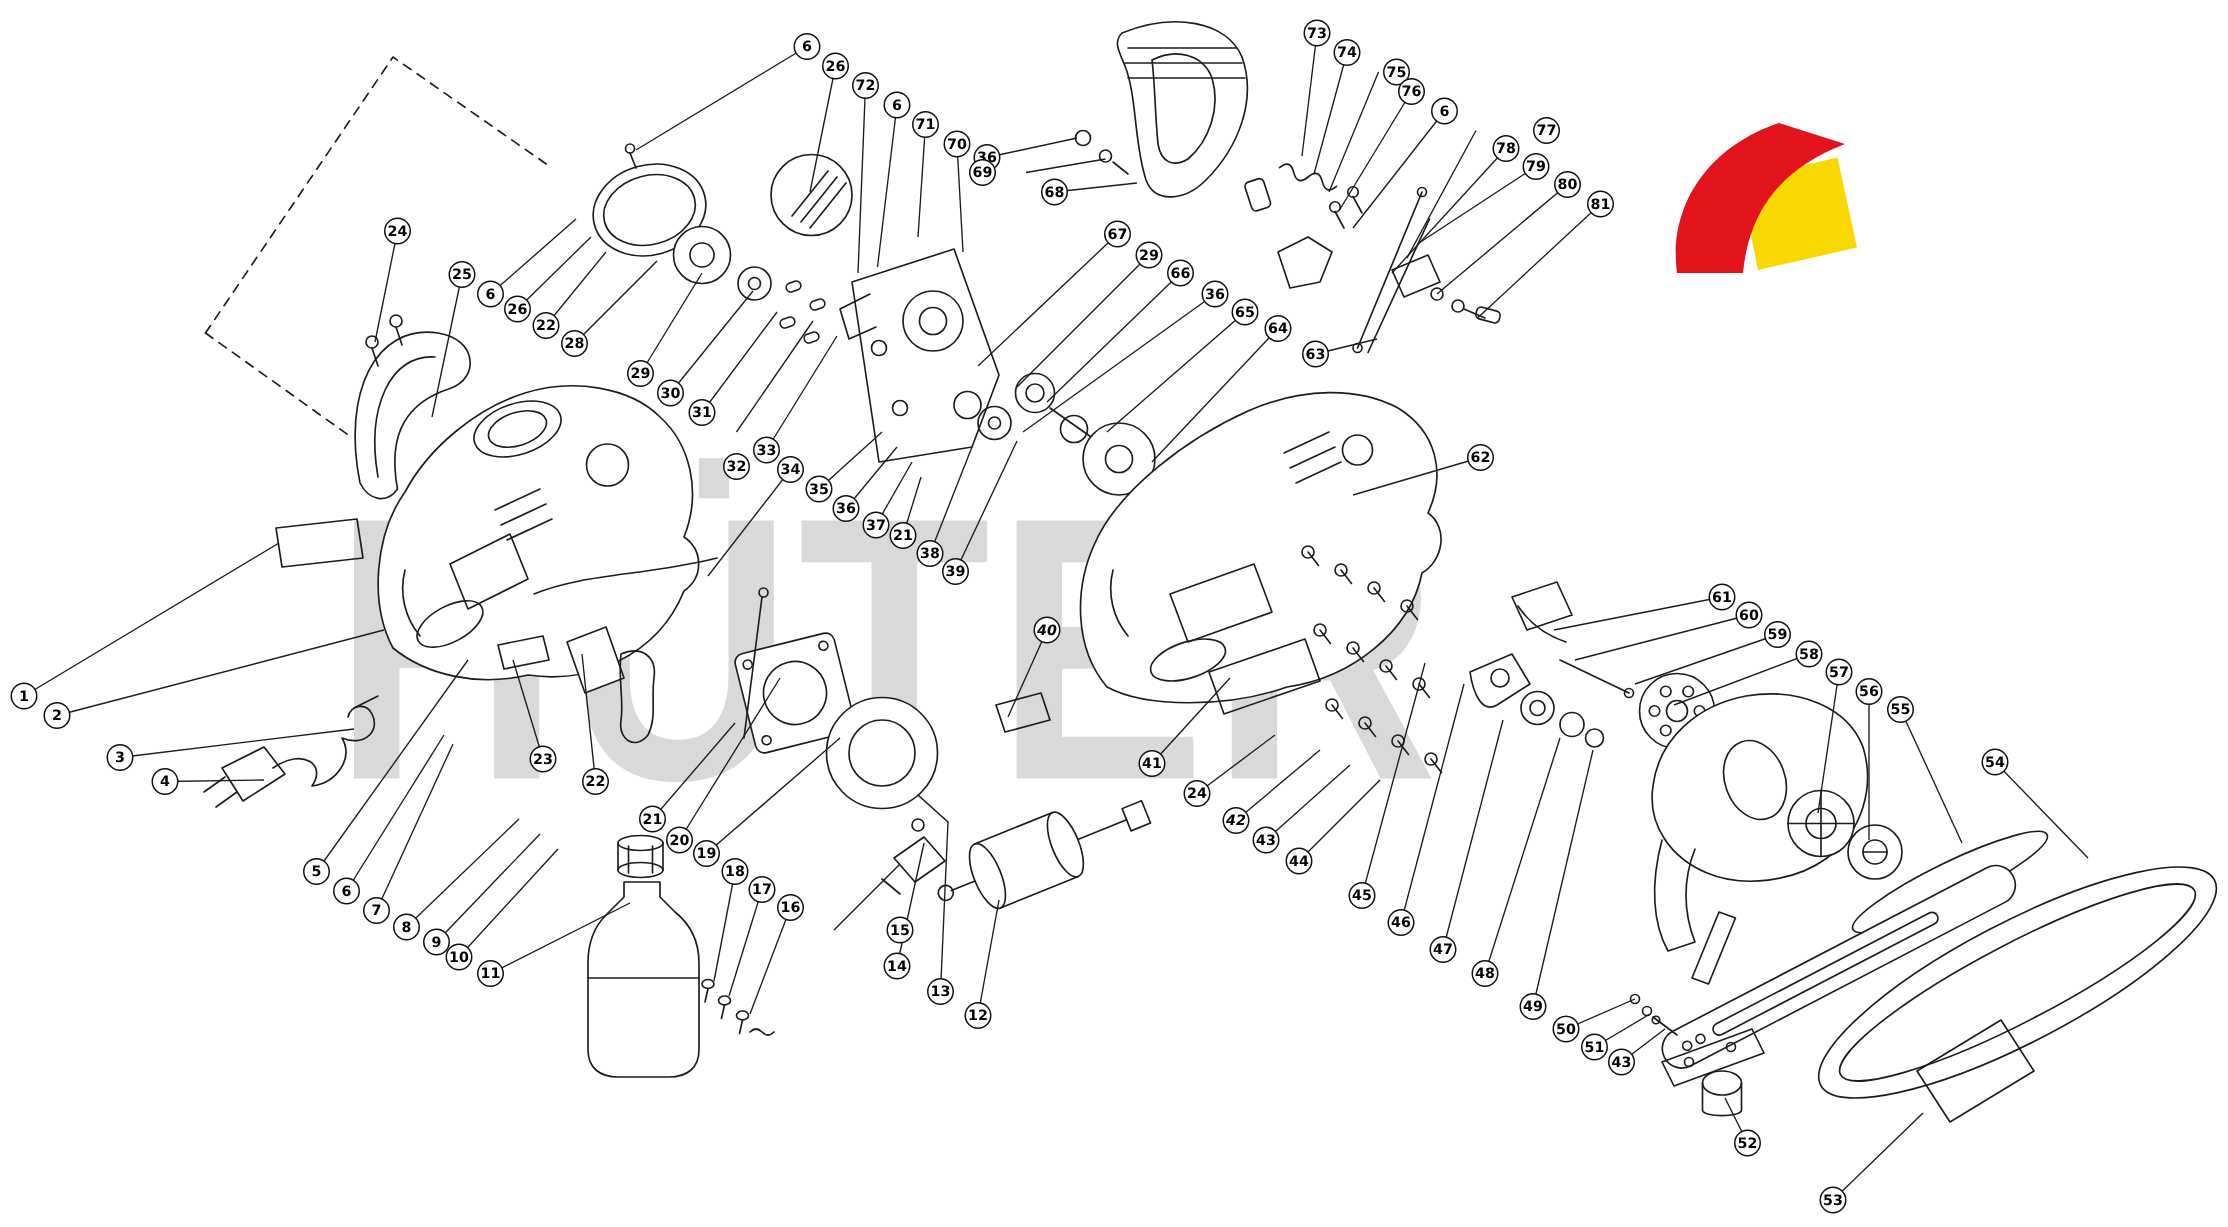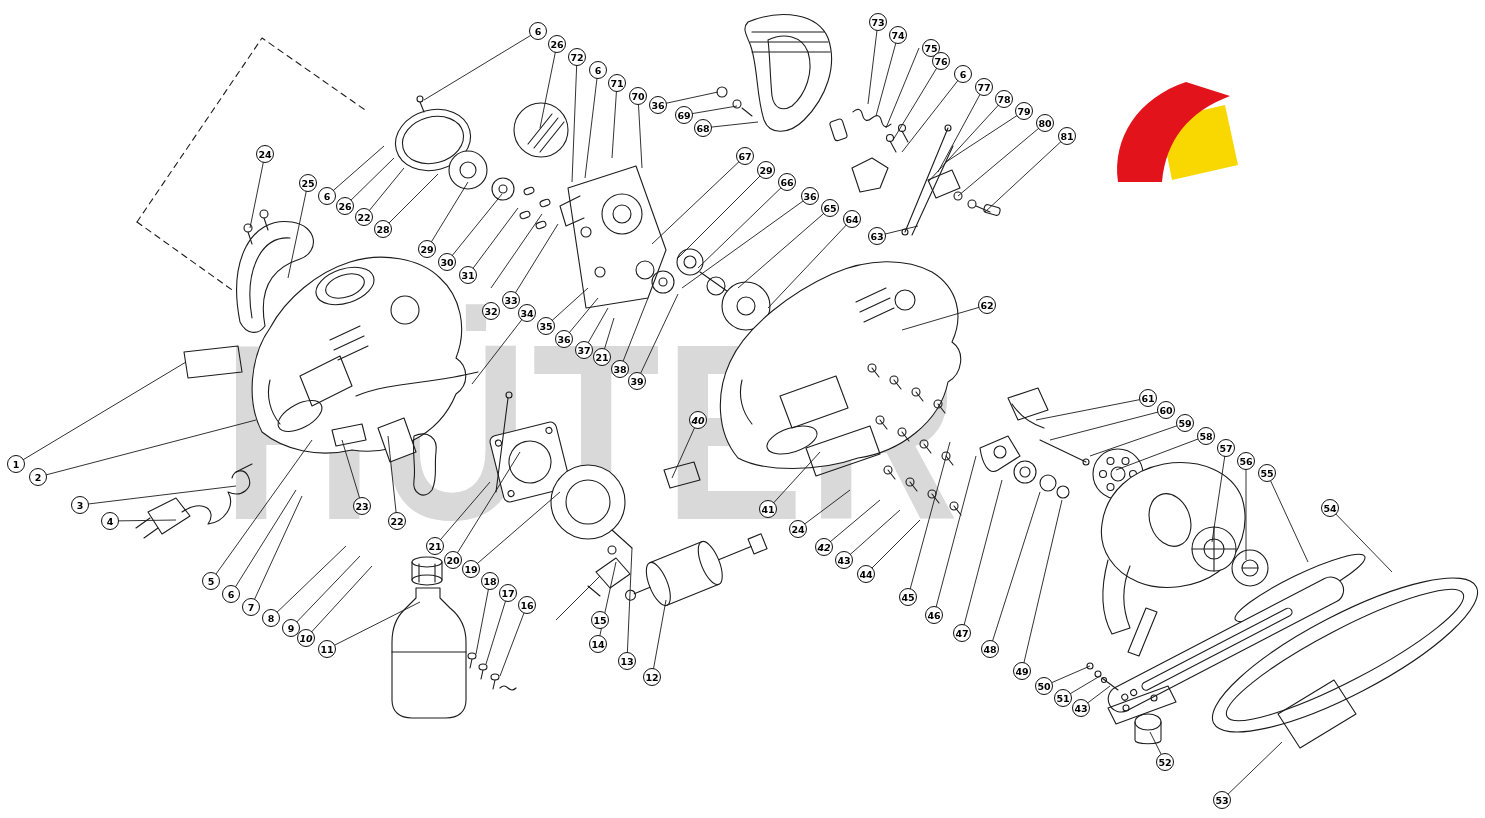--- a/index.html
+++ b/index.html
@@ -434,28 +434,28 @@
     </svg>
 
   <div id="callouts">
       <div class="balloon" style="left: 529px; top: 22px;">6</div>
       <div class="balloon" style="left: 548px; top: 35px;">26</div>
       <div class="balloon" style="left: 568px; top: 48px;">72</div>
       <div class="balloon" style="left: 589px; top: 61px;">6</div>
       <div class="balloon" style="left: 608px; top: 74px;">71</div>
       <div class="balloon" style="left: 629px; top: 87px;">70</div>
       <div class="balloon" style="left: 649px; top: 96px;">36</div>
-      <div class="balloon" style="left: 675px; top: 106px;">69</div>
+      <div class="balloon" style="left: 646px; top: 106px;">69</div>
       <div class="balloon" style="left: 694px; top: 119px;">68</div>
       <div class="balloon" style="left: 869px; top: 13px;">73</div>
       <div class="balloon" style="left: 889px; top: 26px;">74</div>
       <div class="balloon" style="left: 910px; top: 39px; margin-left: 12px;">75</div>
       <div class="balloon" style="left: 932px; top: 52px;">76</div>
       <div class="balloon" style="left: 954px; top: 65px;">6</div>
-      <div class="balloon" style="left: 975px; top: 78px;">77</div>
+      <div class="balloon" style="left: 1022px; top: 78px;">77</div>
       <div class="balloon" style="left: 995px; top: 90px;">78</div>
       <div class="balloon" style="left: 1015px; top: 102px;">79</div>
       <div class="balloon" style="left: 1036px; top: 114px;">80</div>
       <div class="balloon" style="left: 1058px; top: 127px;">81</div>
       <div class="balloon" style="left: 256px; top: 145px;">24</div>
       <div class="balloon" style="left: 299px; top: 174px;">25</div>
       <div class="balloon" style="left: 318px; top: 187px;">6</div>
       <div class="balloon" style="left: 336px; top: 197px;">26</div>
       <div class="balloon" style="left: 355px; top: 208px;">22</div>
       <div class="balloon" style="left: 374px; top: 220px;">28</div>
@@ -489,21 +489,21 @@
       <div class="balloon" style="left: 1321px; top: 499px;">54</div>
       <div class="balloon" style="left: 7px; top: 455px;">1</div>
       <div class="balloon" style="left: 29px; top: 468px;">2</div>
       <div class="balloon" style="left: 71px; top: 496px;">3</div>
       <div class="balloon" style="left: 101px; top: 512px;">4</div>
       <div class="balloon" style="left: 202px; top: 572px;">5</div>
       <div class="balloon" style="left: 222px; top: 585px;">6</div>
       <div class="balloon" style="left: 242px; top: 598px;">7</div>
       <div class="balloon" style="left: 262px; top: 609px;">8</div>
       <div class="balloon" style="left: 282px; top: 619px;">9</div>
-      <div class="balloon" style="left: 297px; top: 629px; font-style: italic;">10</div>
+      <div class="balloon" style="left: 297px; top: 629px;">10</div>
       <div class="balloon" style="left: 318px; top: 640px;">11</div>
       <div class="balloon" style="left: 353px; top: 497px;">23</div>
       <div class="balloon" style="left: 388px; top: 512px;">22</div>
       <div class="balloon" style="left: 426px; top: 537px;">21</div>
       <div class="balloon" style="left: 444px; top: 551px;">20</div>
       <div class="balloon" style="left: 462px; top: 560px;">19</div>
       <div class="balloon" style="left: 481px; top: 572px;">18</div>
       <div class="balloon" style="left: 499px; top: 584px;">17</div>
       <div class="balloon" style="left: 518px; top: 596px;">16</div>
       <div class="balloon" style="left: 547px; top: 611px; margin-left: 44px;">15</div>

